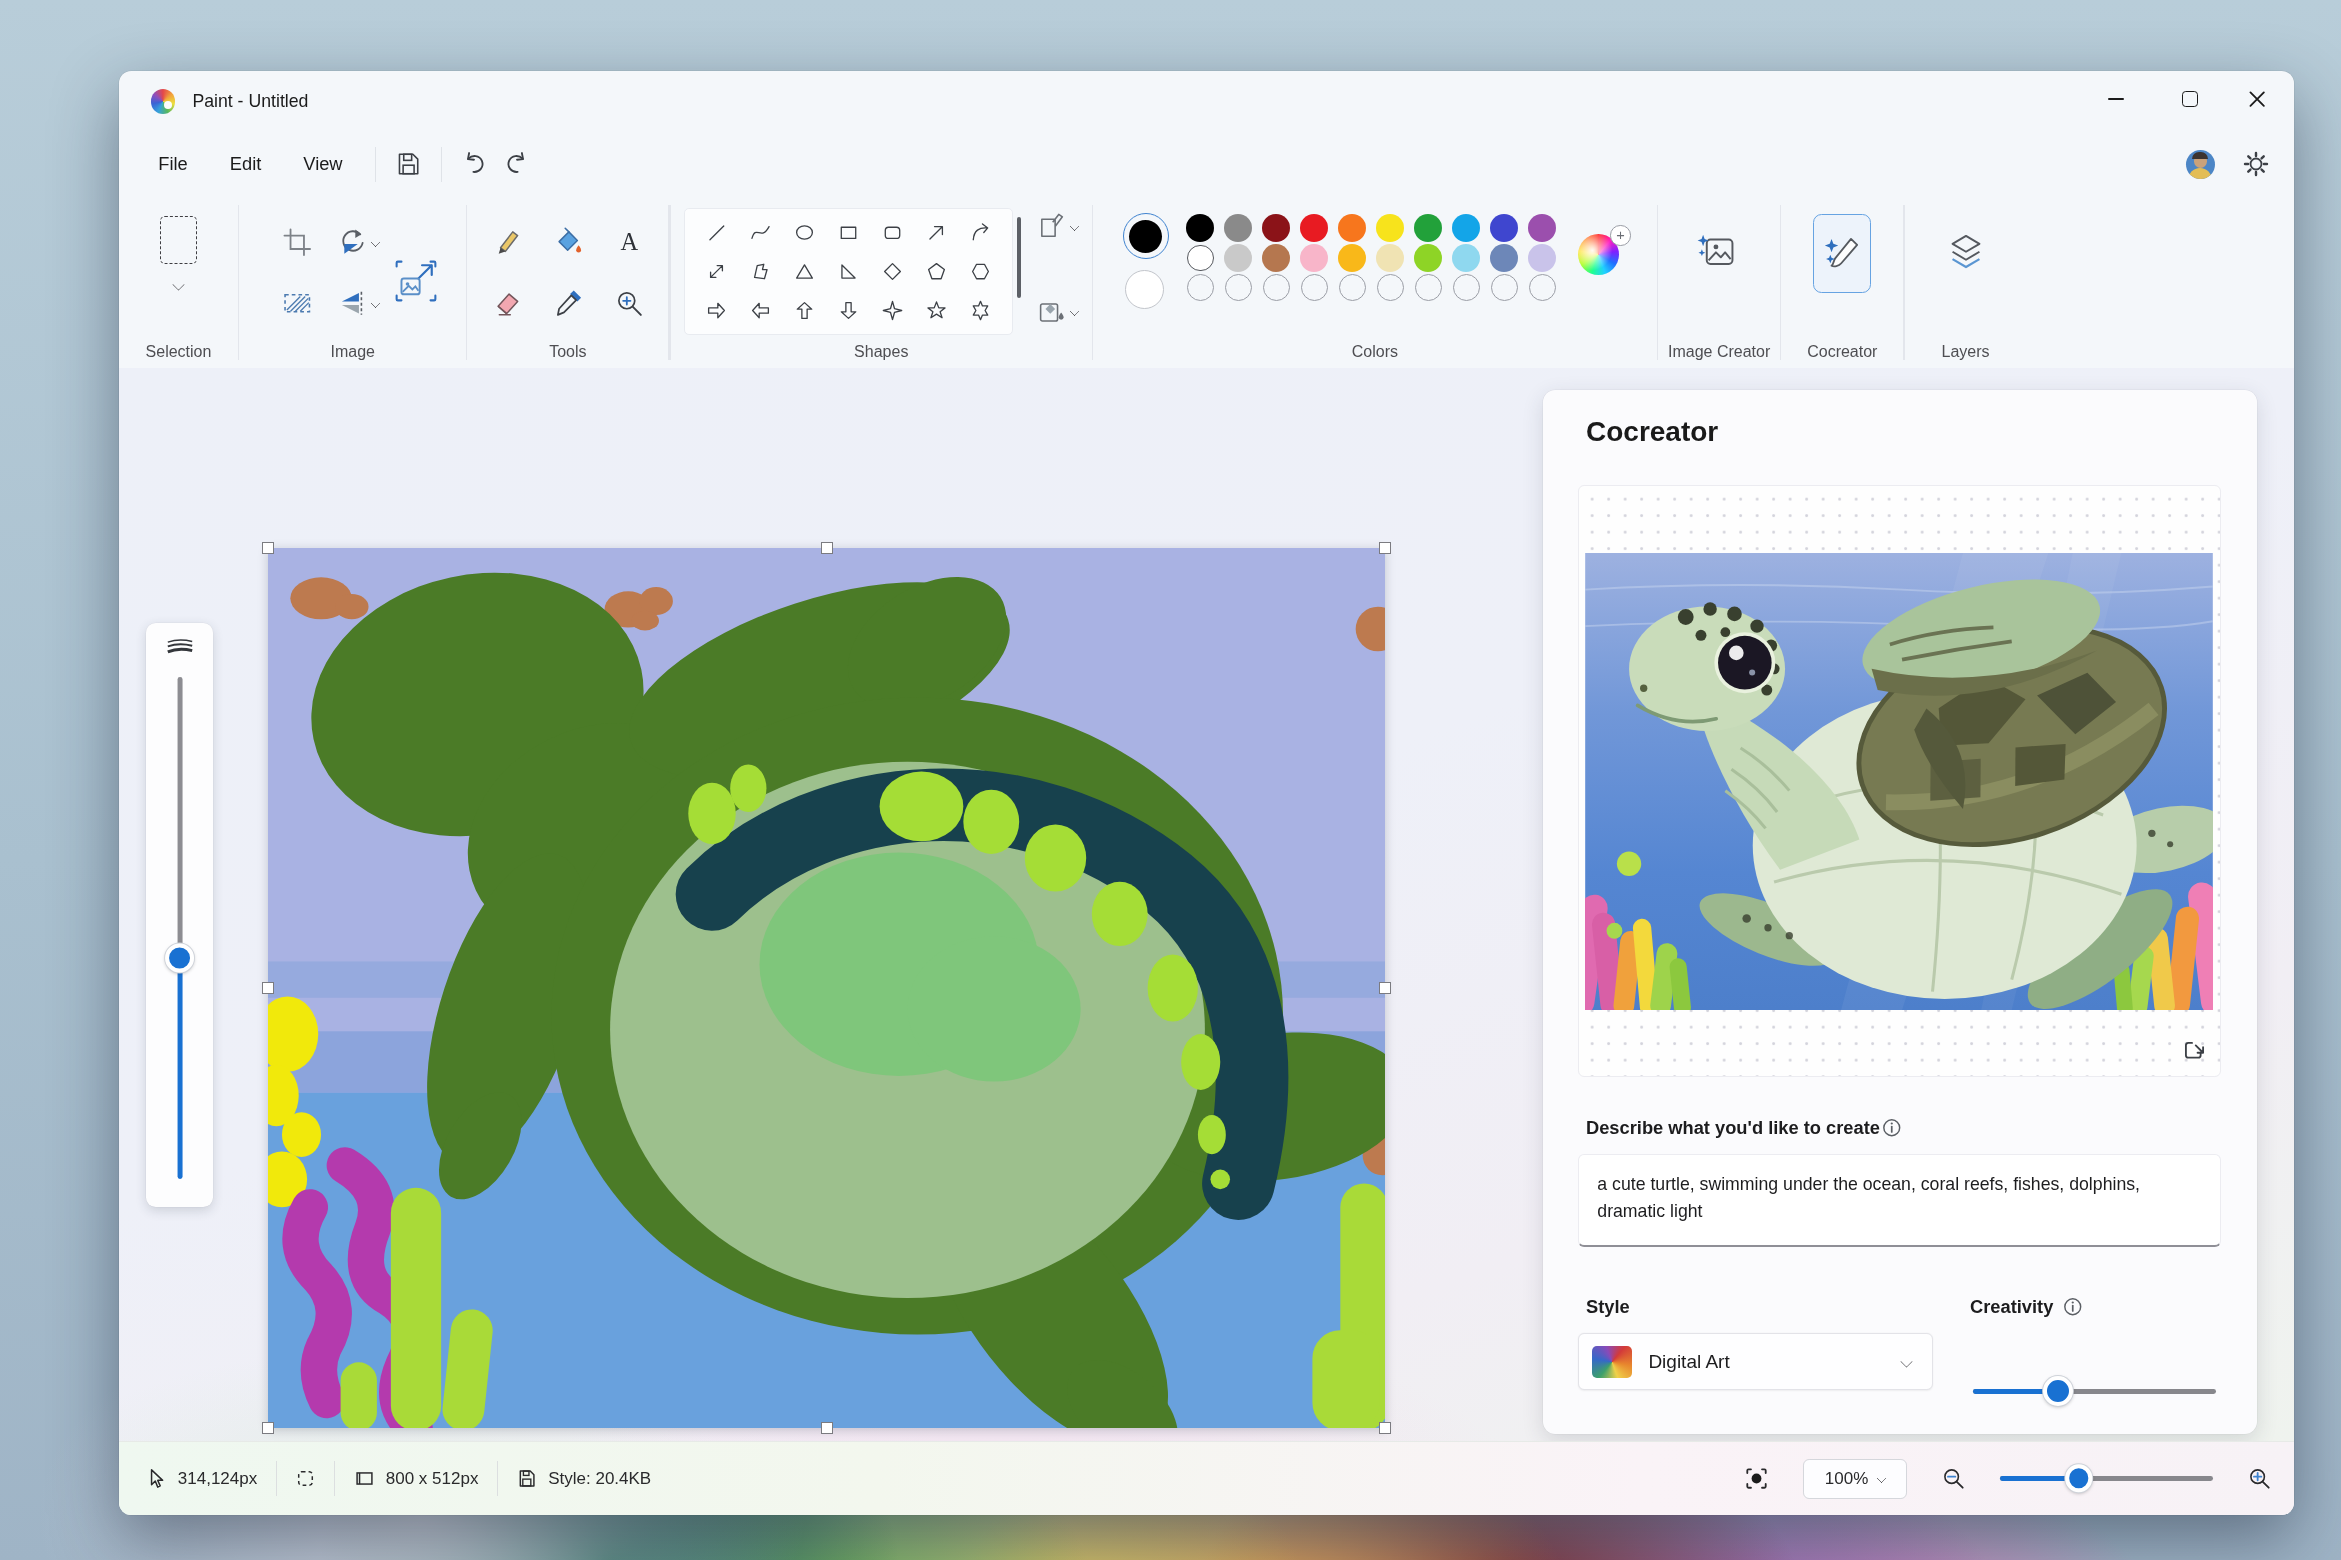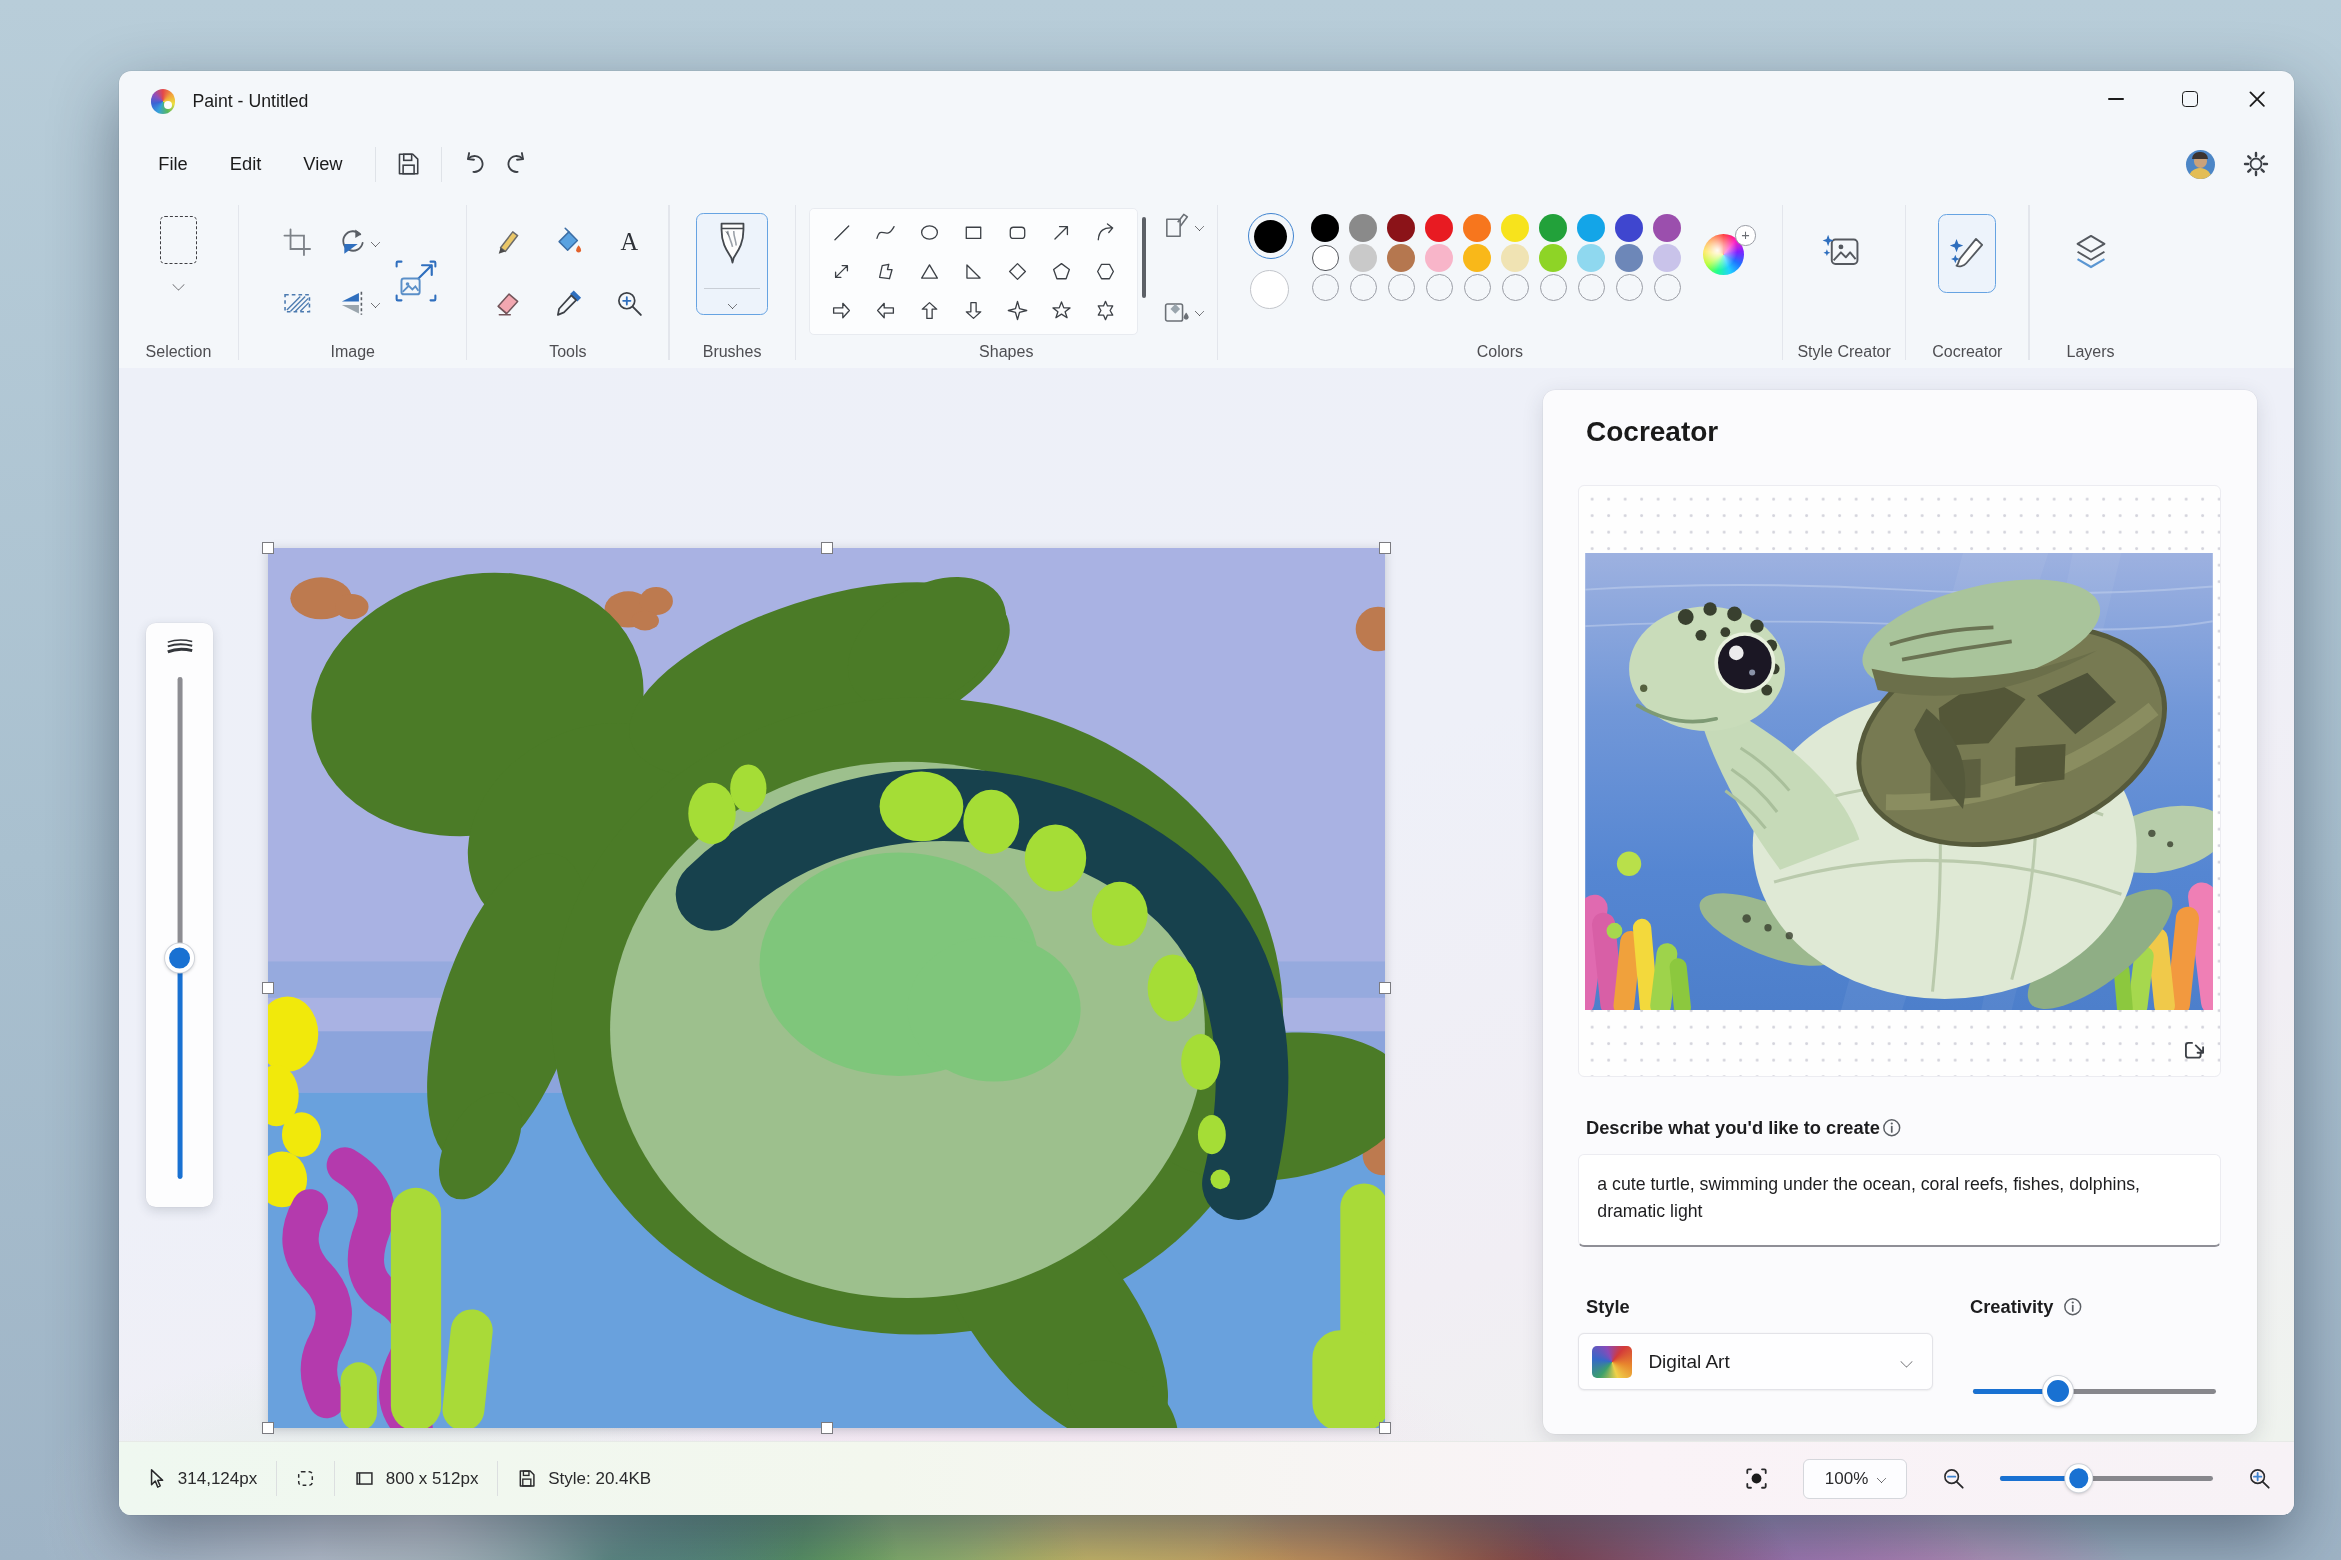--- a/index.html
+++ b/index.html
@@ -317,33 +317,20 @@
               <circle cx="21" cy="21" r="13" fill="none" stroke="#3c4046" stroke-width="2.8"></circle>
               <line x1="31" y1="31" x2="44" y2="44" stroke="#3c4046" stroke-width="3.2" stroke-linecap="round"></line>
               <path d="M21 15 V27 M15 21 H27" stroke="#2f6fbe" stroke-width="3" stroke-linecap="round"></path>
             </svg>
           </div>
         </div>
         <div class="rg-label">Tools</div>
       </div>
       <div class="rg-sep"></div>
 
-      <div class="rgroup g-brushes">
-        <div class="brush-btn">
-          <svg class="ic" width="39" height="56" viewBox="0 0 64 92">
-            <path d="M14 6 H50 V16 C50 40 40 52 34 62 L32 70 L30 62 C24 52 14 40 14 16 Z" fill="#fdfdfd" stroke="#44484e" stroke-width="3" stroke-linejoin="round"></path>
-            <path d="M14 14 H50" stroke="#44484e" stroke-width="2.4"></path>
-            <path d="M24 18 C26 30 30 34 32 44 M34 18 C34 28 38 34 38 42" stroke="#9aa0a8" stroke-width="2.6" fill="none"></path>
-            <path d="M20 18 L28 30 L24 20 Z" fill="#6b7078"></path>
-          </svg>
-          <div class="brush-div"></div>
-          <div class="chev sm"></div>
-        </div>
-        <div class="rg-label">Brushes</div>
-      </div>
       <div class="rg-sep"></div>
 
       <div class="rgroup g-shapes">
         <div class="shapes-flex">
           <div class="shapes-box">
             <svg class="shp" width="21" height="21" viewBox="0 0 32 32">
                 <line x1="6" y1="27" x2="27" y2="6"></line>
               </svg>
             <svg class="shp" width="21" height="21" viewBox="0 0 32 32">
                 <path d="M3 25 C9 3 17 30 29 7"></path>
@@ -486,21 +473,21 @@
       <div class="rgroup g-one">
         <div class="one-icon icon-cell">
           <svg class="ic" width="44" height="44" viewBox="0 0 72 72">
             <rect x="16" y="14" width="42" height="40" rx="6" fill="none" stroke="#55595f" stroke-width="3.2"></rect>
             <circle cx="31" cy="26" r="4" fill="#55595f"></circle>
             <path d="M19 48 L31 35 L39 43 L46 35 L55 46" fill="none" stroke="#55595f" stroke-width="3.2" stroke-linejoin="round"></path>
             <path d="M10 6 L12.5 13 L19 15.5 L12.5 18 L10 25 L7.5 18 L1 15.5 L7.5 13 Z" fill="#2f6fbe"></path>
             <path d="M8 30 L9.6 34 L13.6 35.6 L9.6 37.2 L8 41 L6.4 37.2 L2.4 35.6 L6.4 34 Z" fill="#2f6fbe"></path>
           </svg>
         </div>
-        <div class="rg-label">Style Creator</div>
+        <div class="rg-label">Image Creator</div>
       </div>
       <div class="rg-sep"></div>
 
       <div class="rgroup g-one">
         <div class="cocreator-btn">
           <svg class="ic" width="39" height="39" viewBox="0 0 64 64">
             <path d="M46 8 L56 18 L30 48 C26 53 18 54 14 52 C18 49 17 44 20 40 Z" fill="#fdfdfd" stroke="#55595f" stroke-width="3" stroke-linejoin="round"></path>
             <path d="M14 8 L17 16 L25 19 L17 22 L14 30 L11 22 L3 19 L11 16 Z" fill="#2f6fbe"></path>
             <path d="M12 34 L14 39 L19 41 L14 43 L12 48 L10 43 L5 41 L10 39 Z" fill="#2f6fbe"></path>
           </svg>

